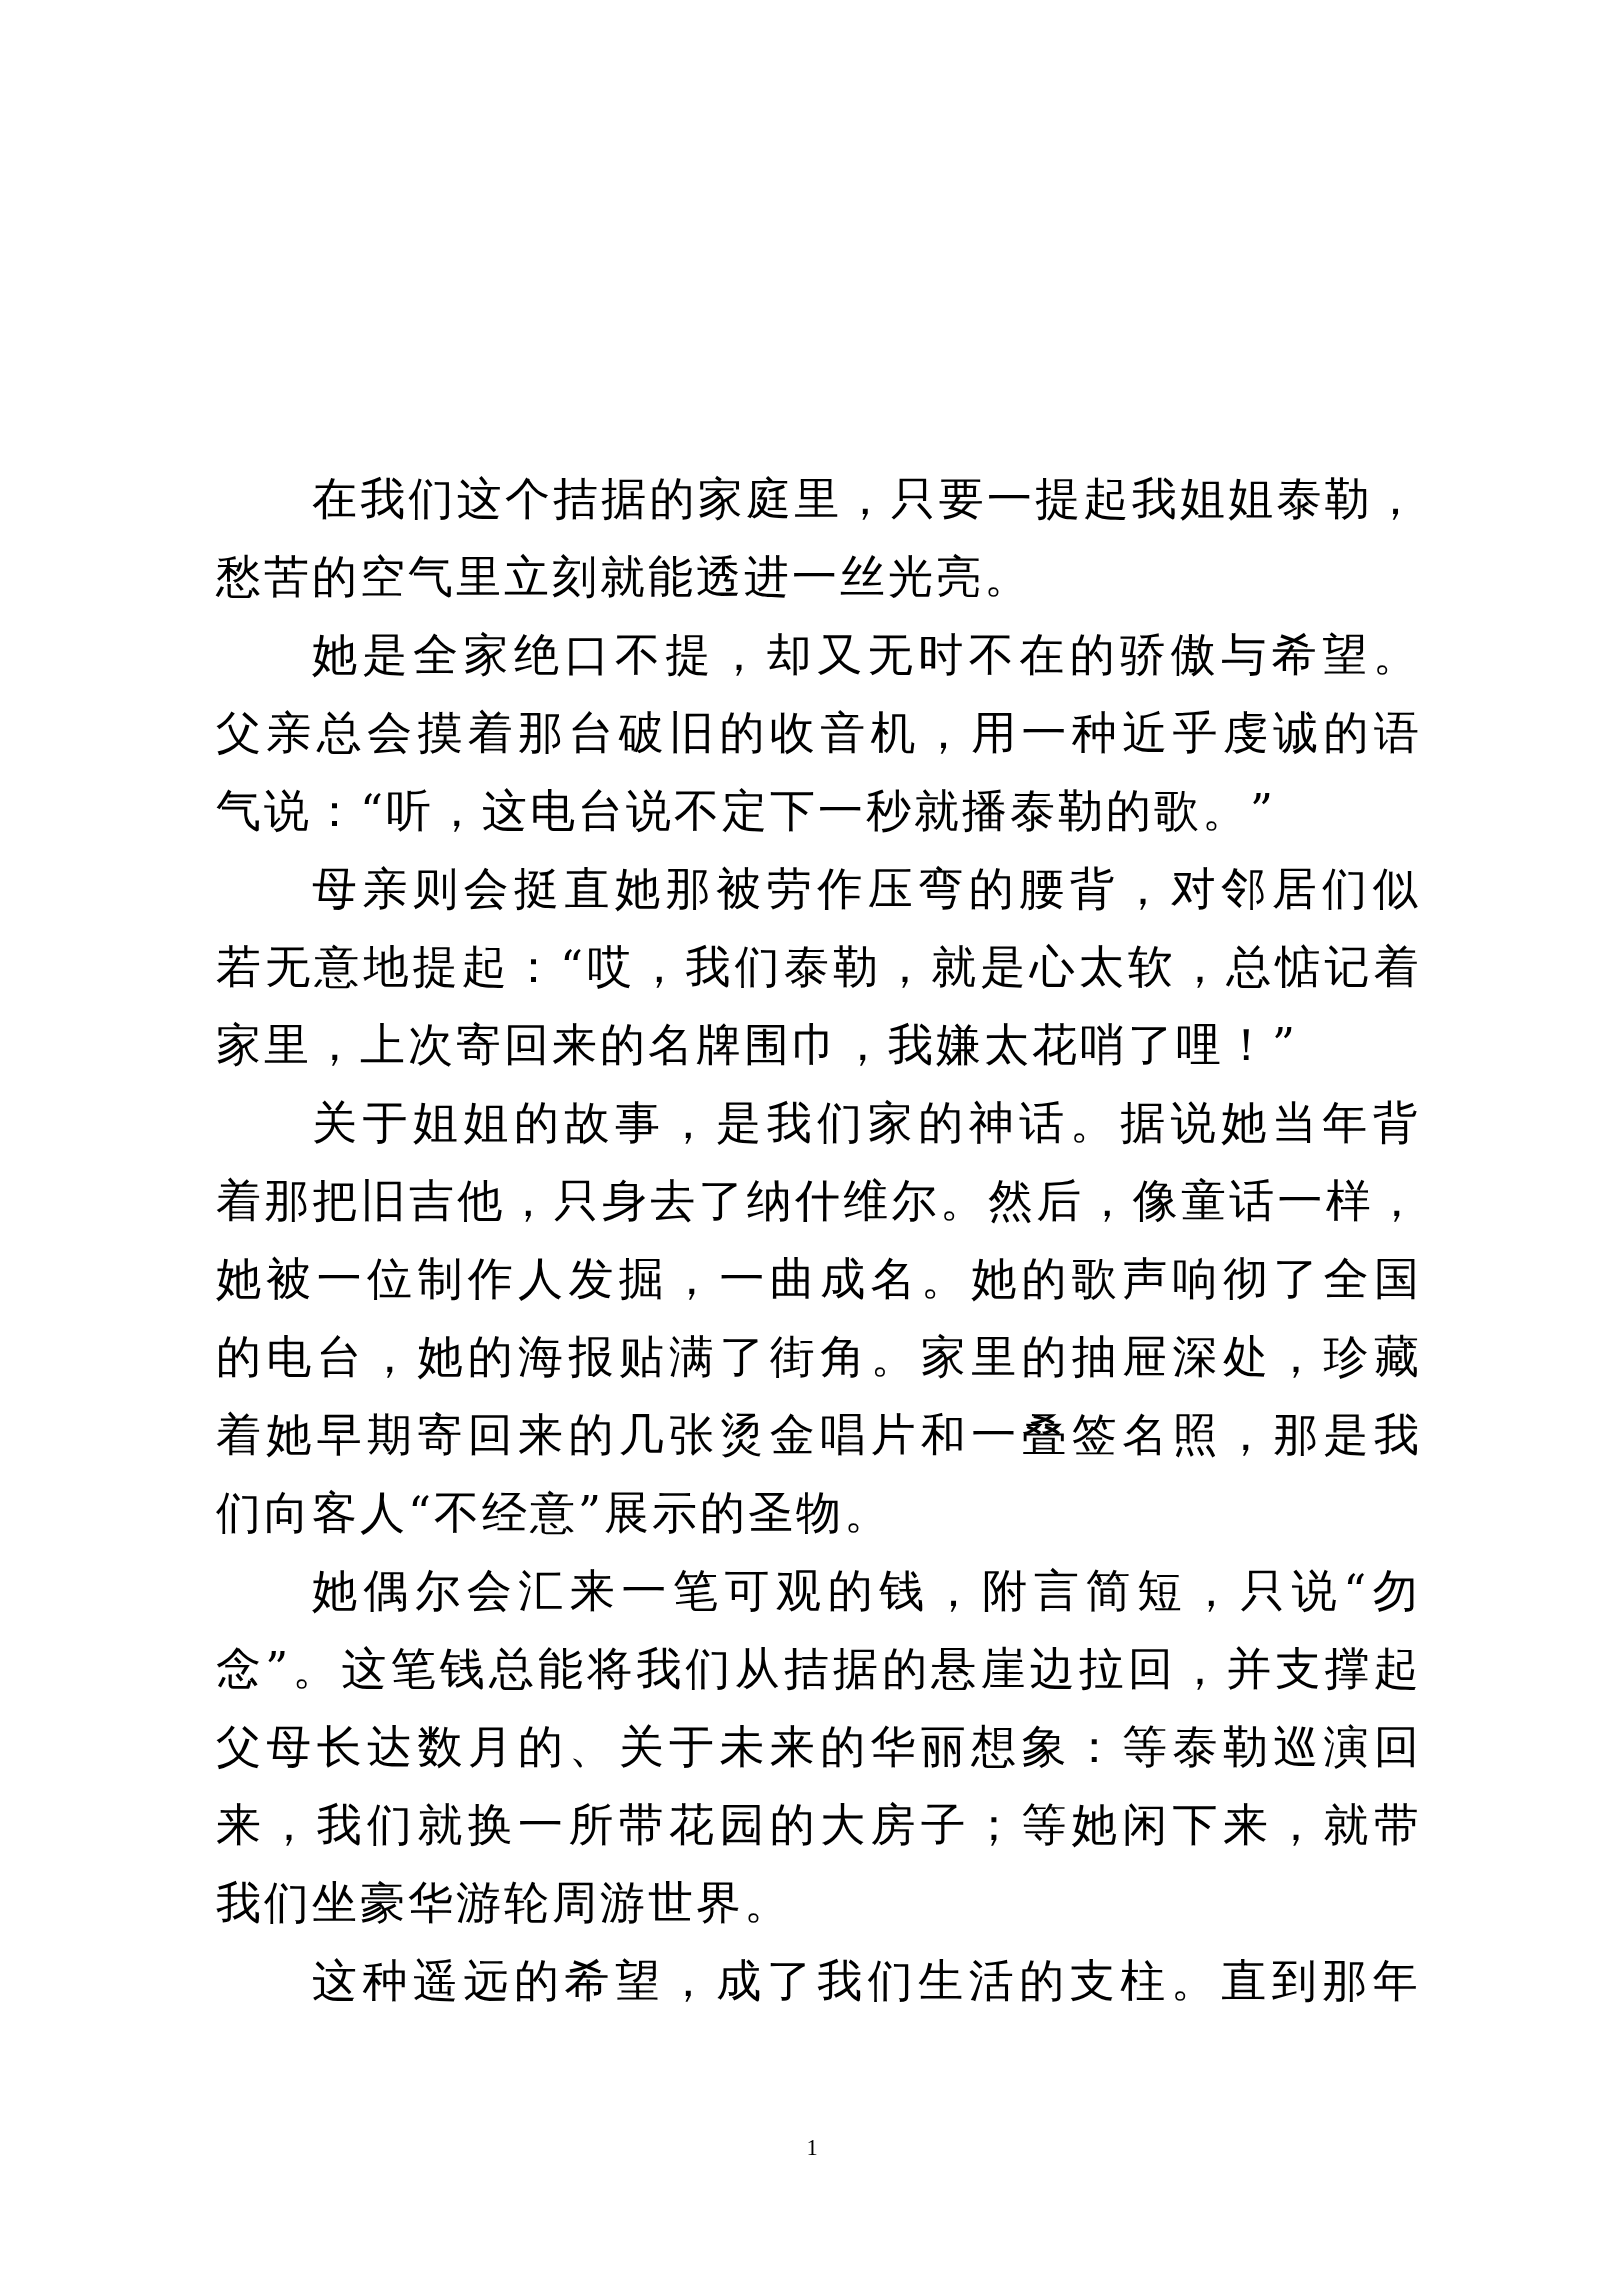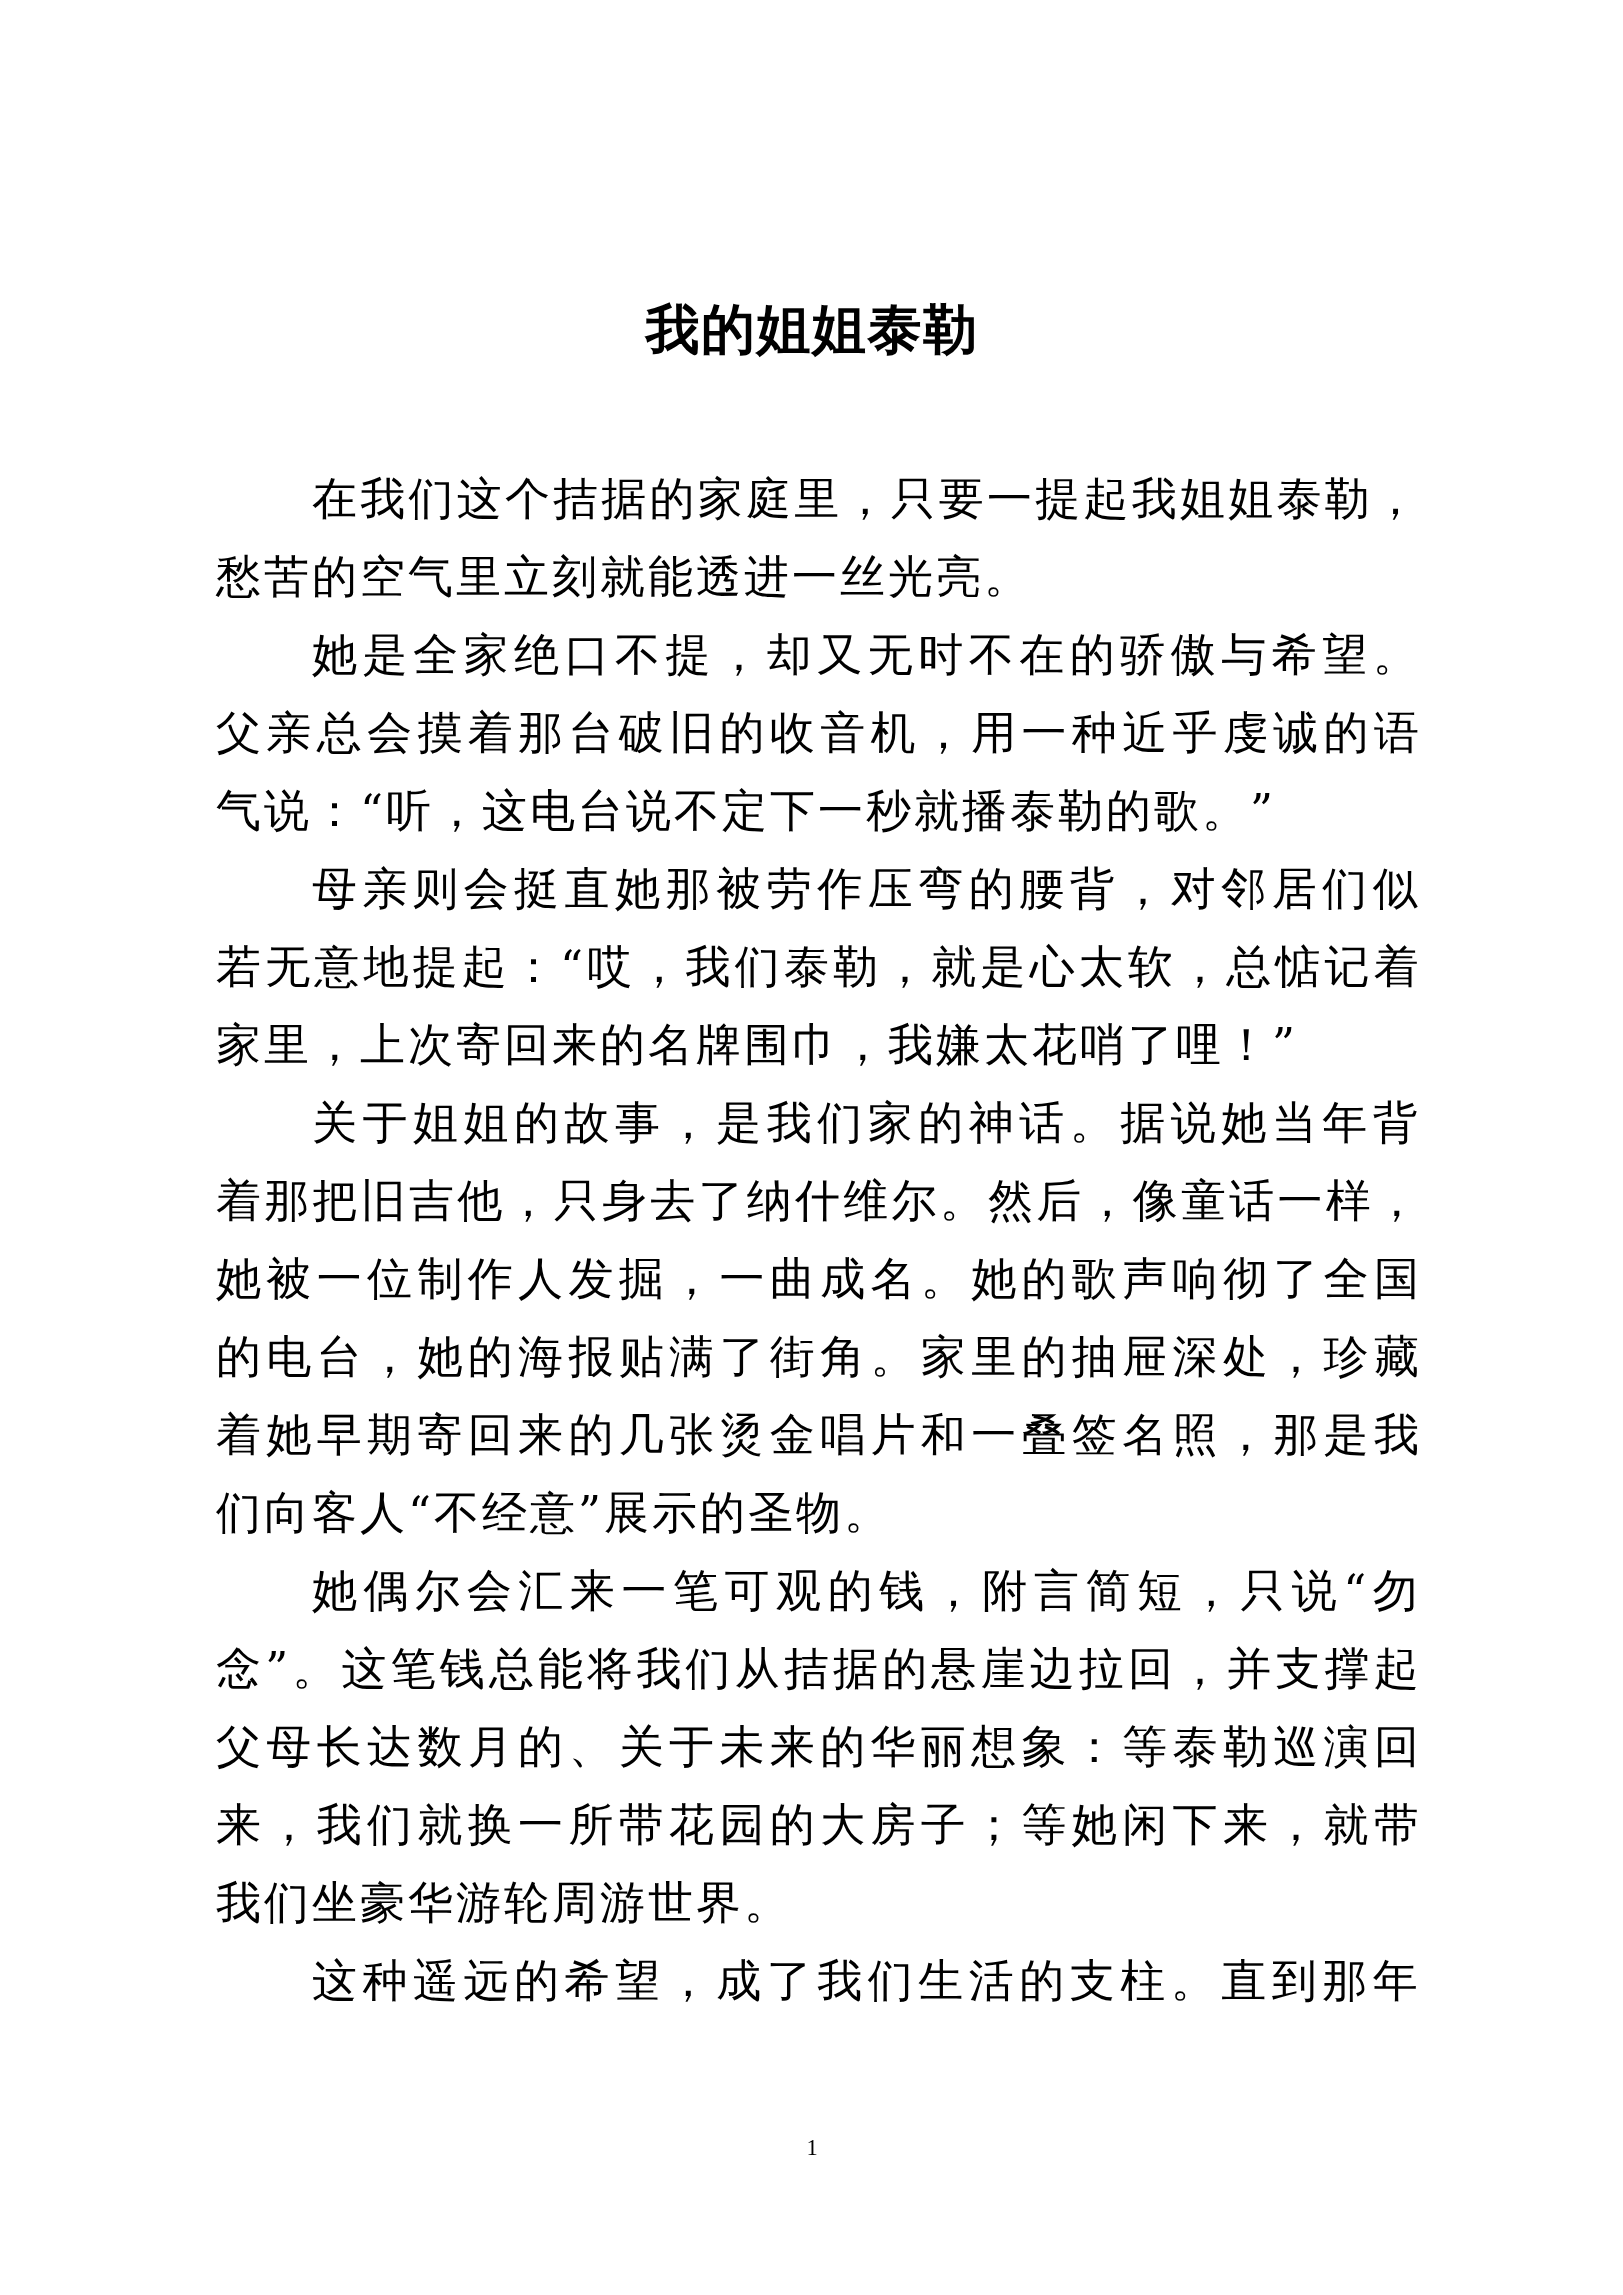--- a/index.html
+++ b/index.html
@@ -66,21 +66,20 @@
       text-align: center;
       font-family: "Liberation Serif", serif;
       font-size: 22.5px;
       line-height: 30px;
     }
   </style>
 </head>
 <body>
 
 <div class="page">
-  <div class="title">我的姐姐泰勒</div>
 
   <div class="body-text" id="body-text">
       <div class="line indent">
         <span class="ch">在</span>
         <span class="ch">我</span>
         <span class="ch">们</span>
         <span class="ch">这</span>
         <span class="ch">个</span>
         <span class="ch">拮</span>
         <span class="ch">据</span>

